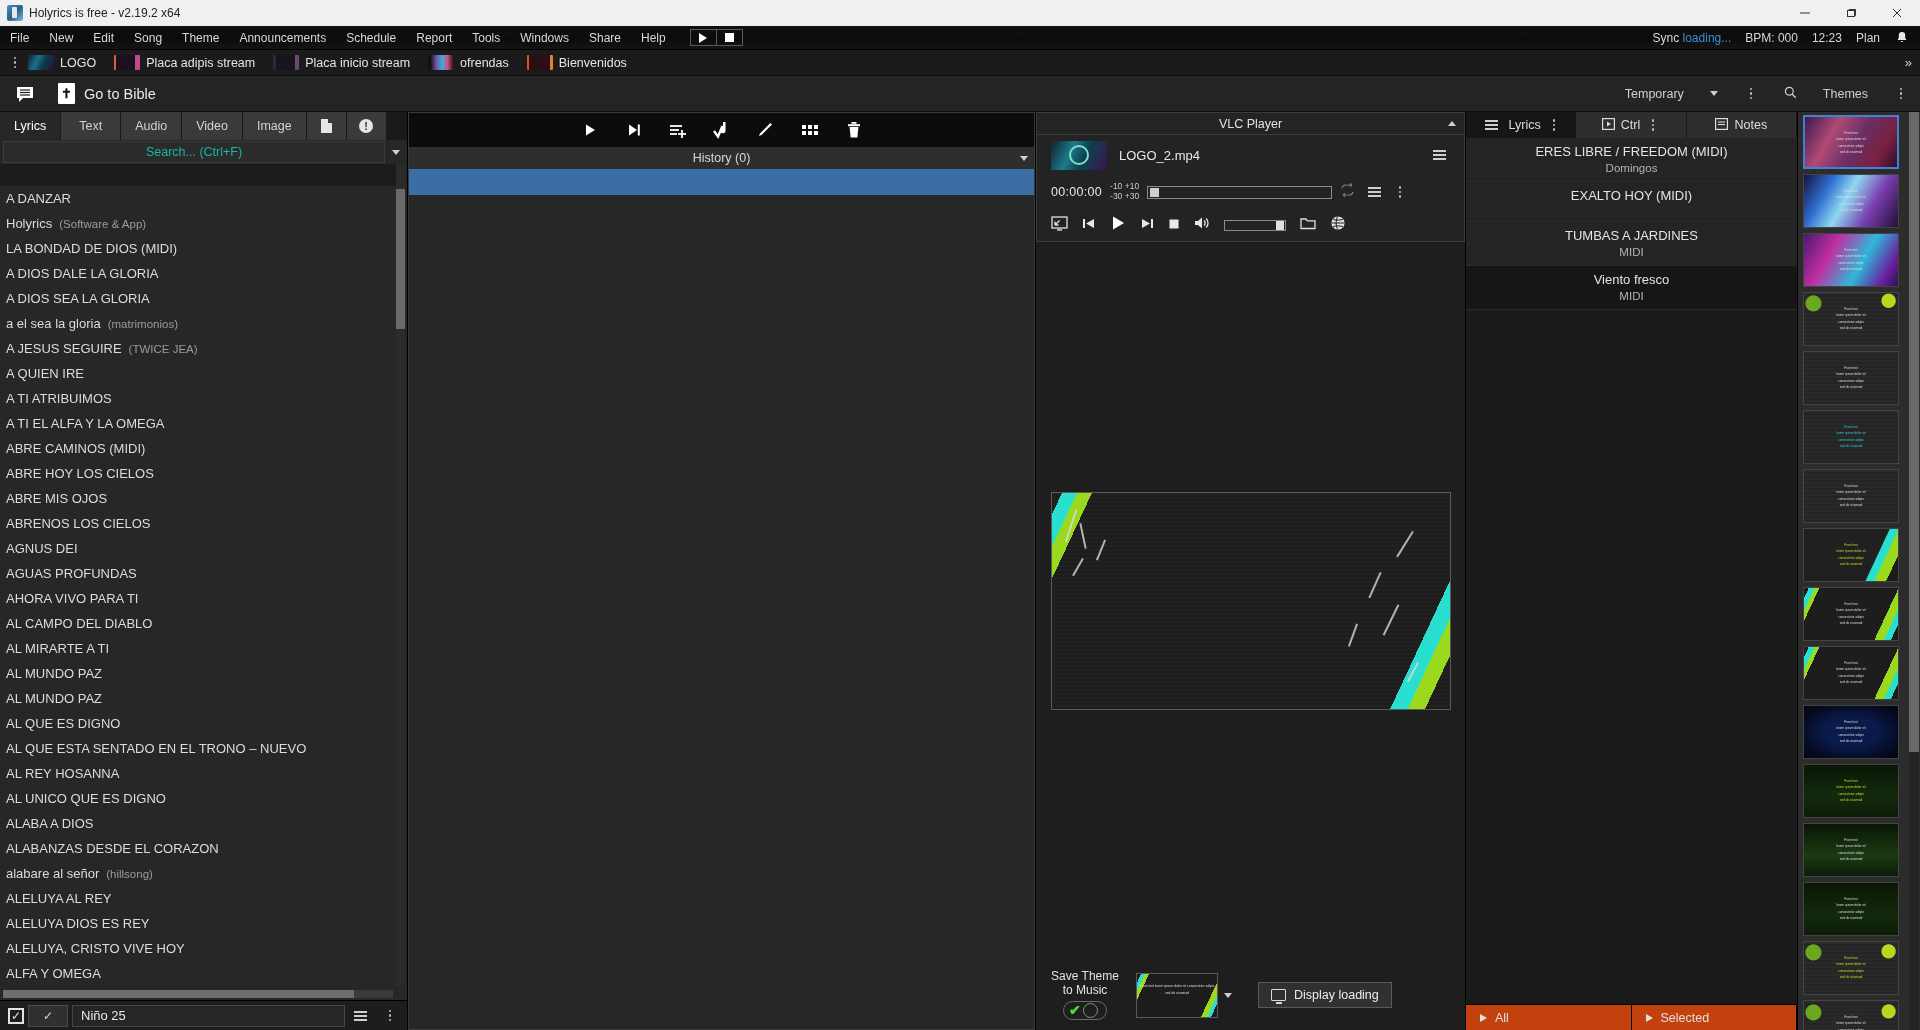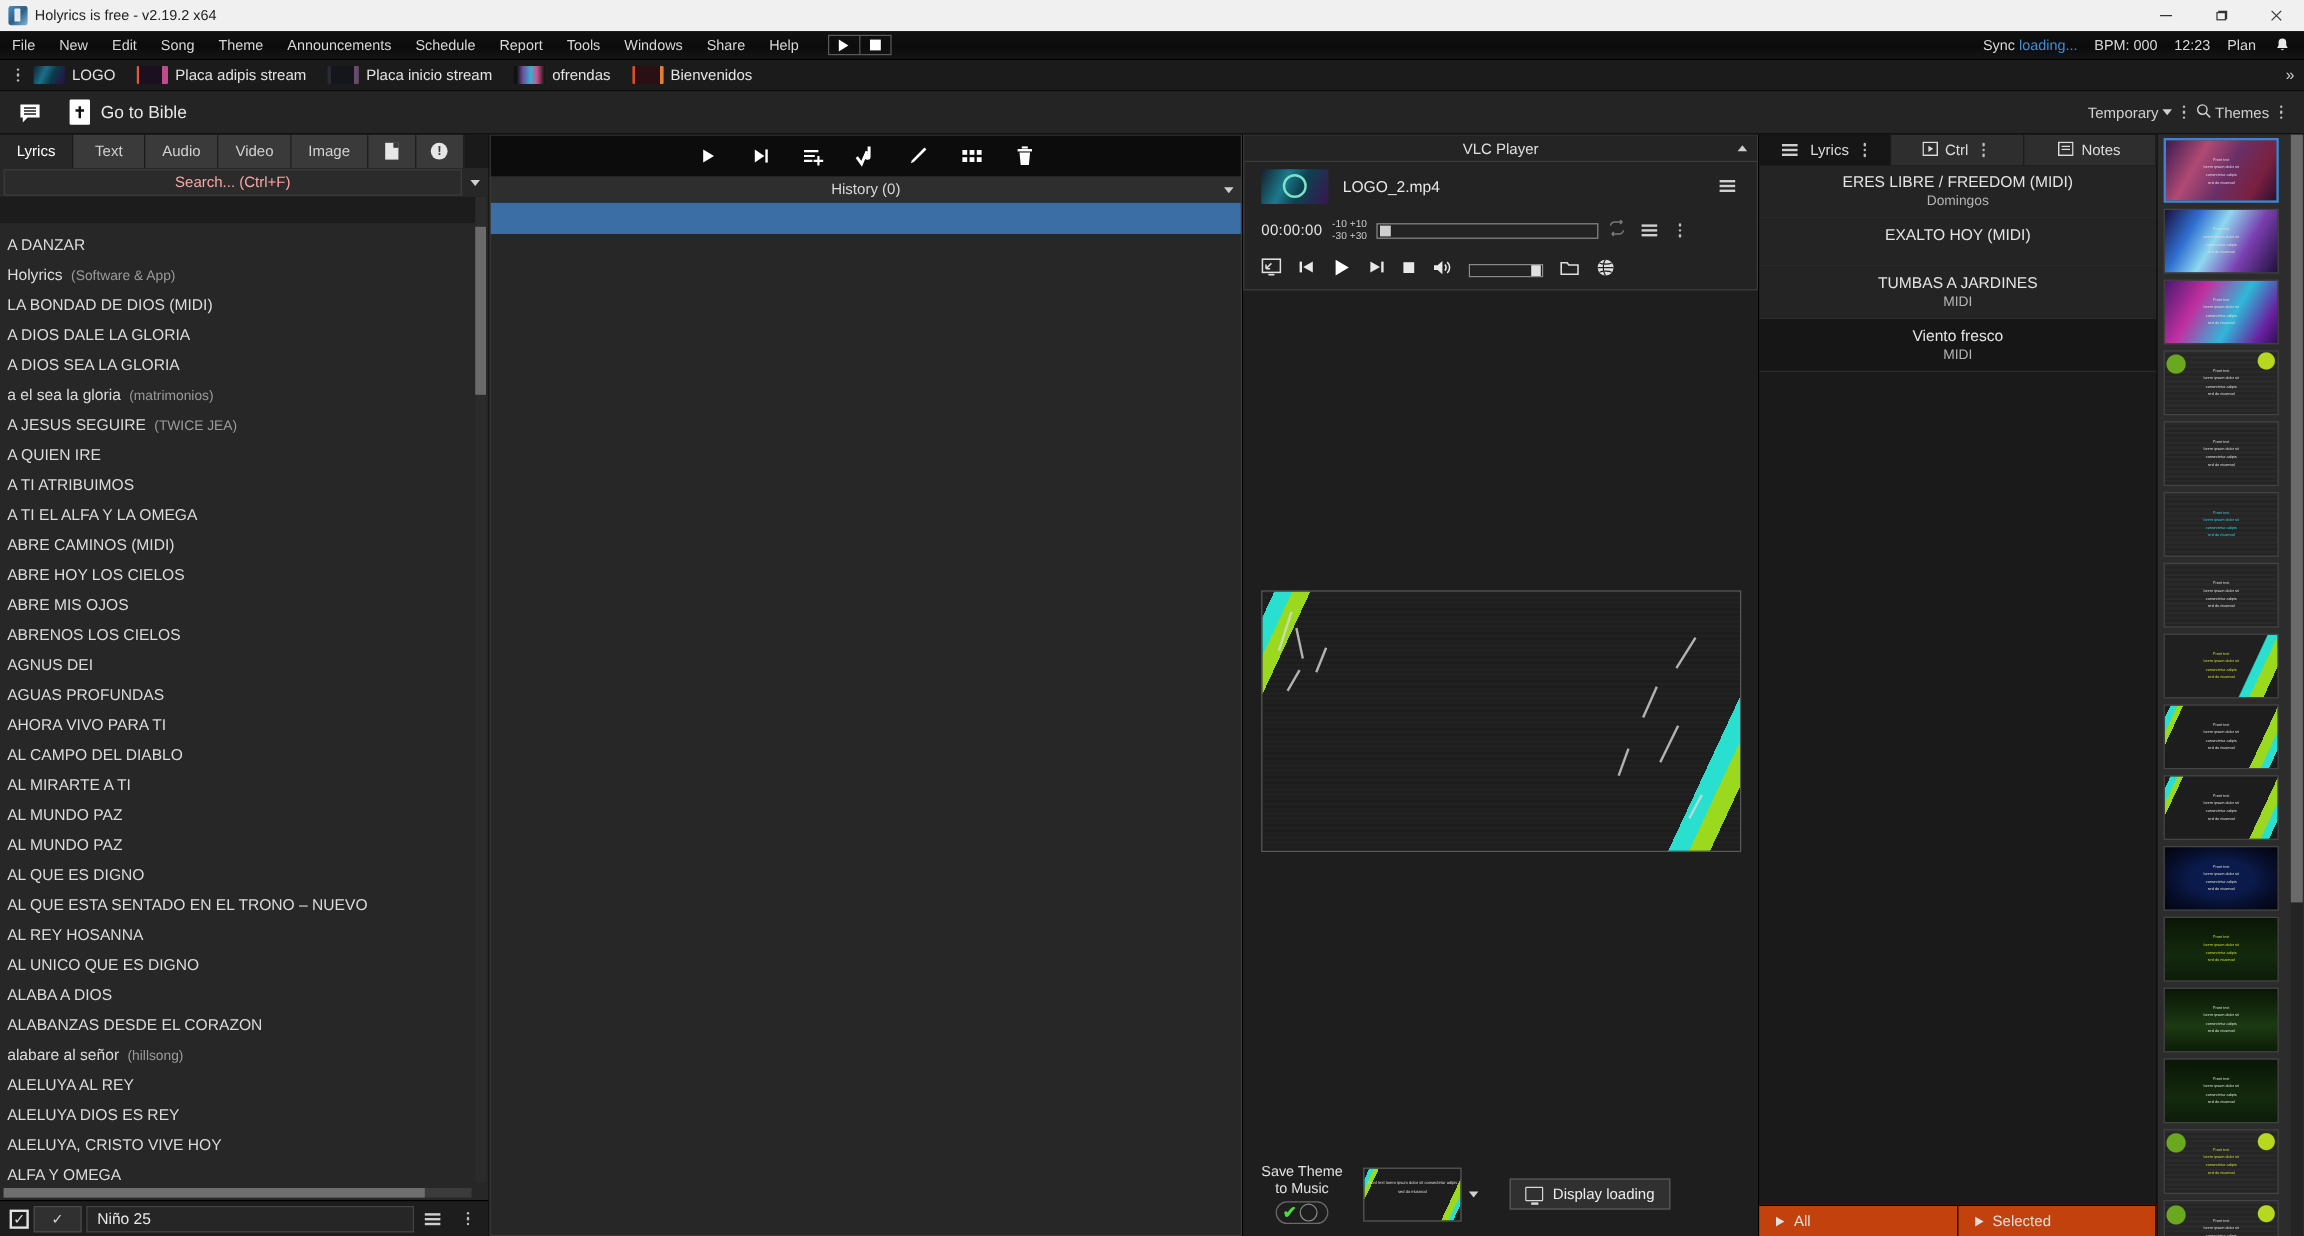--- a/index.html
+++ b/index.html
@@ -75,49 +75,49 @@
     height:36px; flex:0 0 36px; background:#242424;
     display:flex; align-items:center; border-bottom:1px solid #0e0e0e; position:relative;
   }
   .hamburger-box { width:30px; margin-left:10px; display:flex; align-items:center; justify-content:center; }
   .bible-icon {
     width:17px; height:21px; background:#fff; border-radius:1px; margin-left:18px;
     position:relative; display:flex; align-items:center; justify-content:center;
     color:#111; font-size:13px; font-weight:bold;
   }
   .bible-label { margin-left:9px; font-size:14.5px; color:#e8e8e8; }
-  .biblerow-right { margin-left:auto; display:flex; align-items:center; gap:3px; padding-right:12px; font-size:12.5px; color:#d0d0d0; }
+  .biblerow-right { margin-left:auto; display:flex; align-items:center; gap:26px; padding-right:12px; font-size:12.5px; color:#d0d0d0; }
   .caret-dn { width:0;height:0;border-left:4.5px solid transparent;border-right:4.5px solid transparent;border-top:5px solid #cfcfcf; }
 
   
   .body { flex:1 1 auto; display:flex; min-height:0; }
 
   
   .leftpanel { width:408px; flex:0 0 408px; display:flex; flex-direction:column; background:#272727; border-right:1px solid #000;}
   .tabs { height:28px; flex:0 0 28px; display:flex; background:#1a1a1a; }
   .tab {
     min-width:60px; padding:0 14px; height:28px; display:flex; align-items:center; justify-content:center;
     font-size:12.5px; color:#d2d2d2; background:#3a3a3a; border-right:1px solid #1a1a1a;
   }
   .tab.active { background:#272727; color:#fff; }
   .tab.icontab { min-width:40px; padding:0 10px; }
   .doc-ico { width:11px;height:14px;background:#e6e6e6; position:relative; }
   .doc-ico::after{content:"";position:absolute;right:0;top:0;border-left:4px solid #3a3a3a;border-bottom:4px solid #3a3a3a;}
   .excl-ico { width:14px;height:14px;border-radius:50%;background:#e6e6e6;color:#3a3a3a;font-size:11px;font-weight:bold;display:flex;align-items:center;justify-content:center;line-height:1;}
   .searchrow { height:24px; flex:0 0 24px; display:flex; background:#272727; align-items:center;}
   .searchbox {
     flex:1 1 auto; height:22px; margin:0 0 0 3px; background:#2b2b2b; border:1px solid #3c3c3c;
-    display:flex; align-items:center; justify-content:center; font-size:12.5px; color:#fca5a5;
+    display:flex; align-items:center; justify-content:center; font-size:12.5px; color:#14b8a6;
   }
   .search-caret { width:22px; display:flex; align-items:center; justify-content:center; }
   .songlist { flex:1 1 auto; position:relative; overflow:hidden; background:#272727; }
   .songlist-inner { position:absolute; inset:0 10px 14px 0; overflow:hidden; }
   .song-blank { height:22px; background:#1c1c1c; }
   .song {
-    height:25px; display:flex; align-items:flex-end; padding-left:6px;
+    height:25px; display:flex; align-items:center; padding-left:6px;
     font-size:13px; color:#dcdcdc; white-space:nowrap;
   }
   .song .sub { color:#9b9b9b; font-size:11.5px; margin-left:7px; }
   .vscroll { position:absolute; right:2px; top:0; width:9px; bottom:14px; background:#2b2b2b; }
   .vscroll .thumb-v { position:absolute; top:25px; left:0; width:9px; height:140px; background:#6a6a6a; }
   .hscroll { position:absolute; left:3px; right:14px; bottom:2px; height:8px; background:#3b3b3b; }
   .hscroll .thumb-h { position:absolute; left:0; top:0; height:8px; width:90%; background:#6e6e6e; }
   .leftstatus {
     height:30px; flex:0 0 30px; background:#1d1d1d; display:flex; align-items:center; gap:4px;
     border-top:1px solid #000; padding:0 4px;

